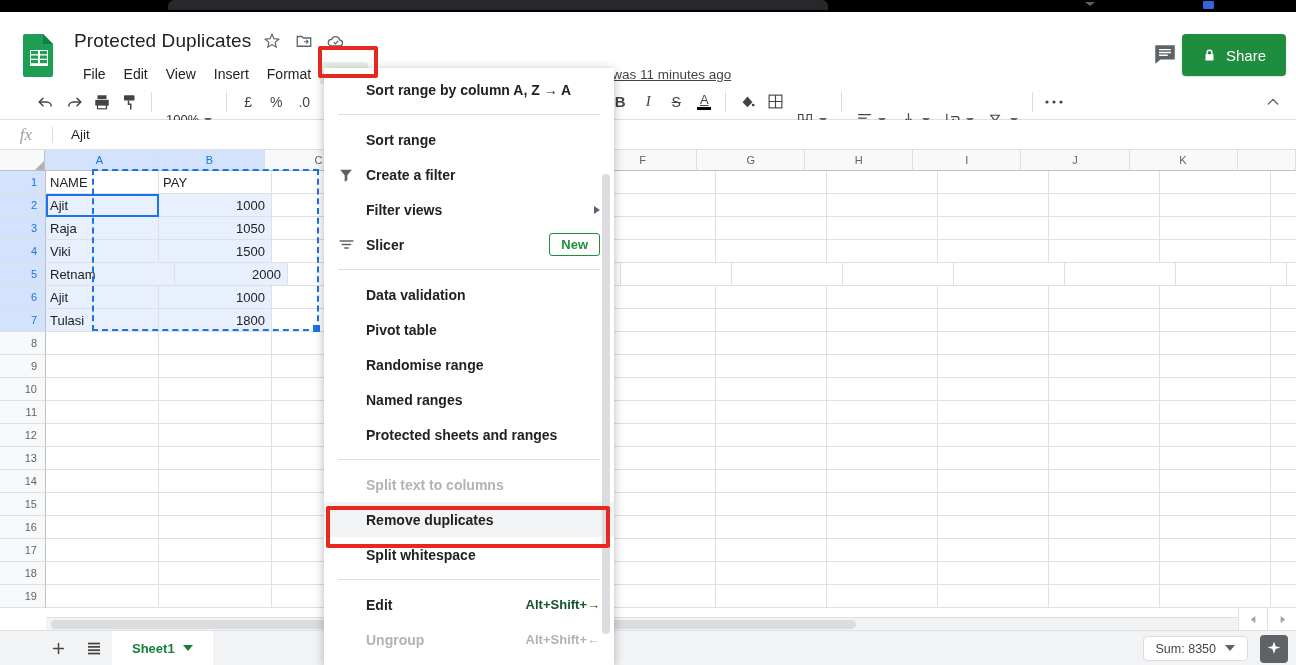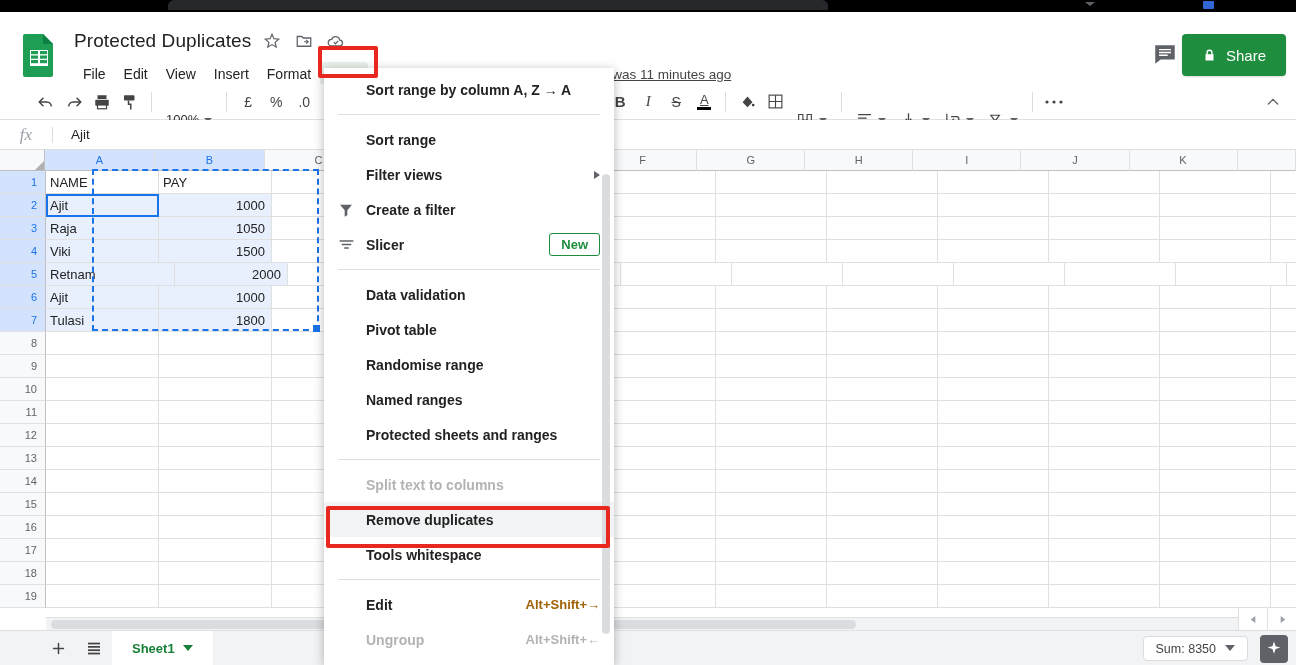--- a/index.html
+++ b/index.html
@@ -181,21 +181,21 @@
     position: absolute; left: 324px; top: 68px; width: 290px; height: 597px;
     background: #fff; box-shadow: 0 2px 10px rgba(0,0,0,.28);
     z-index: 50; overflow: hidden; padding-top: 4px;
   }
   .mi { height: 35px; display: flex; align-items: center; font-size: 14px;
         color: #222; padding: 0 14px 0 14px; cursor: pointer; position: relative; }
   .mi.disabled { color: #b3b3b3; cursor: default; }
   .mi.hover { background: #f1f3f4; }
   .mi-icon { width: 28px; display: flex; align-items: center; color: #5f6368; flex-shrink: 0; }
   .mi-label { flex: 1; white-space: nowrap; font-weight: bold; }
-  .mi-accel { font-size: 13px; color: #a16207; font-weight: bold; margin-left: 16px; }
+  .mi-accel { font-size: 13px; color: #14532d; font-weight: bold; margin-left: 16px; }
   .mi-accel.disabled { color: #b3b3b3; }
   .mi-arrow { width: 0; height: 0; border-top: 4.5px solid transparent;
               border-bottom: 4.5px solid transparent; border-left: 6px solid #5f6368; }
   .mi-new { border: 1px solid #1e8e3e; color: #1e8e3e; font-size: 13px;
             font-weight: bold; padding: 3px 11px; border-radius: 3px; }
   .m-sep { height: 1px; background: #e0e0e0; margin: 7px 14px; }
   .menu-scroll-track { position: absolute; right: 4px; top: 106px; width: 8px;
                        height: 480px; }
   .menu-scroll-thumb { width: 8px; height: 460px; background: #dadce0;
                        border-radius: 4px; cursor: pointer; }
@@ -779,35 +779,35 @@
       </span>
     </div>
     <div class="m-sep"></div>
 
     <div class="mi">
       <span class="mi-icon"></span>
       <span class="mi-label">Sort range</span>
     </div>
 
     <div class="mi">
-      <span class="mi-icon"></span>
-      <span class="mi-label">Filter views</span>
-      <span class="mi-arrow"></span>
-    </div>
-
-    <div class="mi">
       <span class="mi-icon">
         <svg width="16" height="16" viewBox="0 0 24 24" fill="#5f6368">
             <path d="M3 4h18l-7 8.5V20l-4 2v-9.5z"></path>
           </svg>
       </span>
       <span class="mi-label">Create a filter</span>
     </div>
 
     <div class="mi">
+      <span class="mi-icon"></span>
+      <span class="mi-label">Filter views</span>
+      <span class="mi-arrow"></span>
+    </div>
+
+    <div class="mi">
       <span class="mi-icon">
         <svg width="17" height="17" viewBox="0 0 24 24" stroke="#5f6368" stroke-width="2" stroke-linecap="round">
             <path d="M3 7h18M6 12h12M9.5 17h5"></path>
           </svg>
       </span>
       <span class="mi-label">Slicer</span>
       <span class="mi-new">New</span>
     </div>
 
     <div class="m-sep"></div>
@@ -838,21 +838,21 @@
     <div class="mi disabled">
       <span class="mi-icon"></span>
       <span class="mi-label">Split text to columns</span>
     </div>
     <div class="mi hover">
       <span class="mi-icon"></span>
       <span class="mi-label">Remove duplicates</span>
     </div>
     <div class="mi">
       <span class="mi-icon"></span>
-      <span class="mi-label">Tools whitespace</span>
+      <span class="mi-label">Split whitespace</span>
     </div>
 
     <div class="m-sep"></div>
 
     <div class="mi">
       <span class="mi-icon"></span>
       <span class="mi-label">Edit</span>
       <span class="mi-accel">Alt+Shift+→</span>
     </div>
     <div class="mi disabled">

